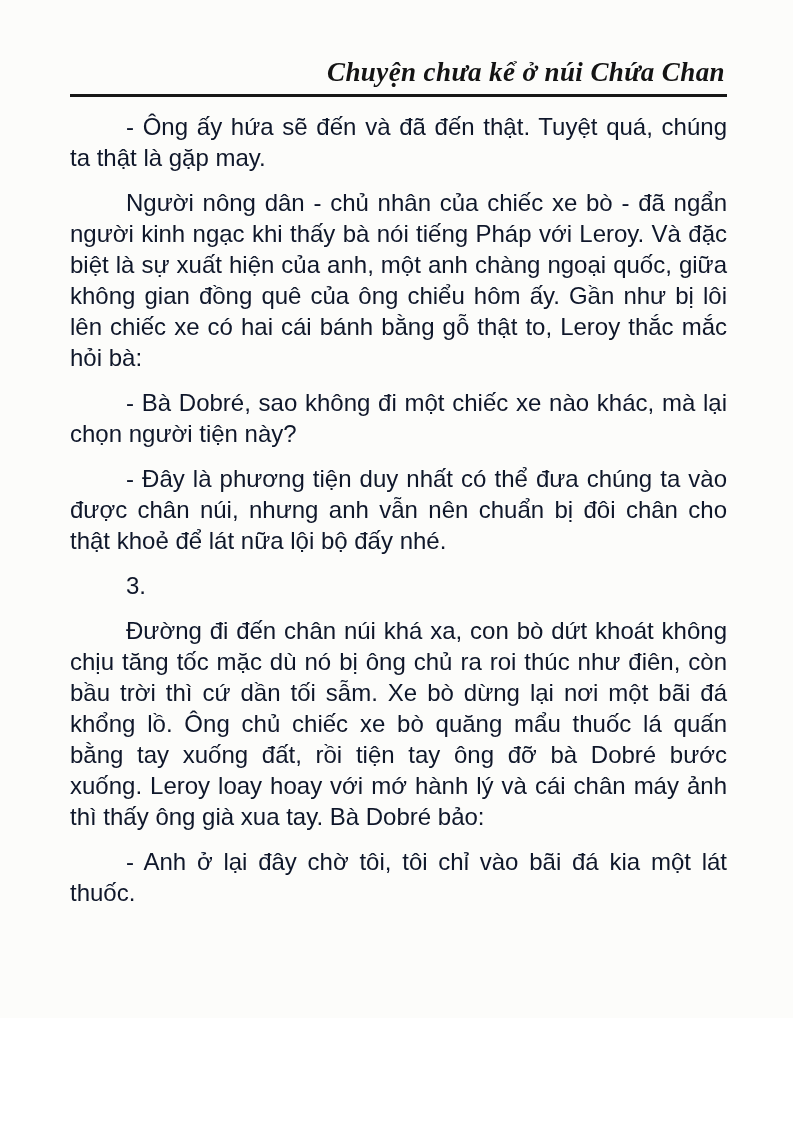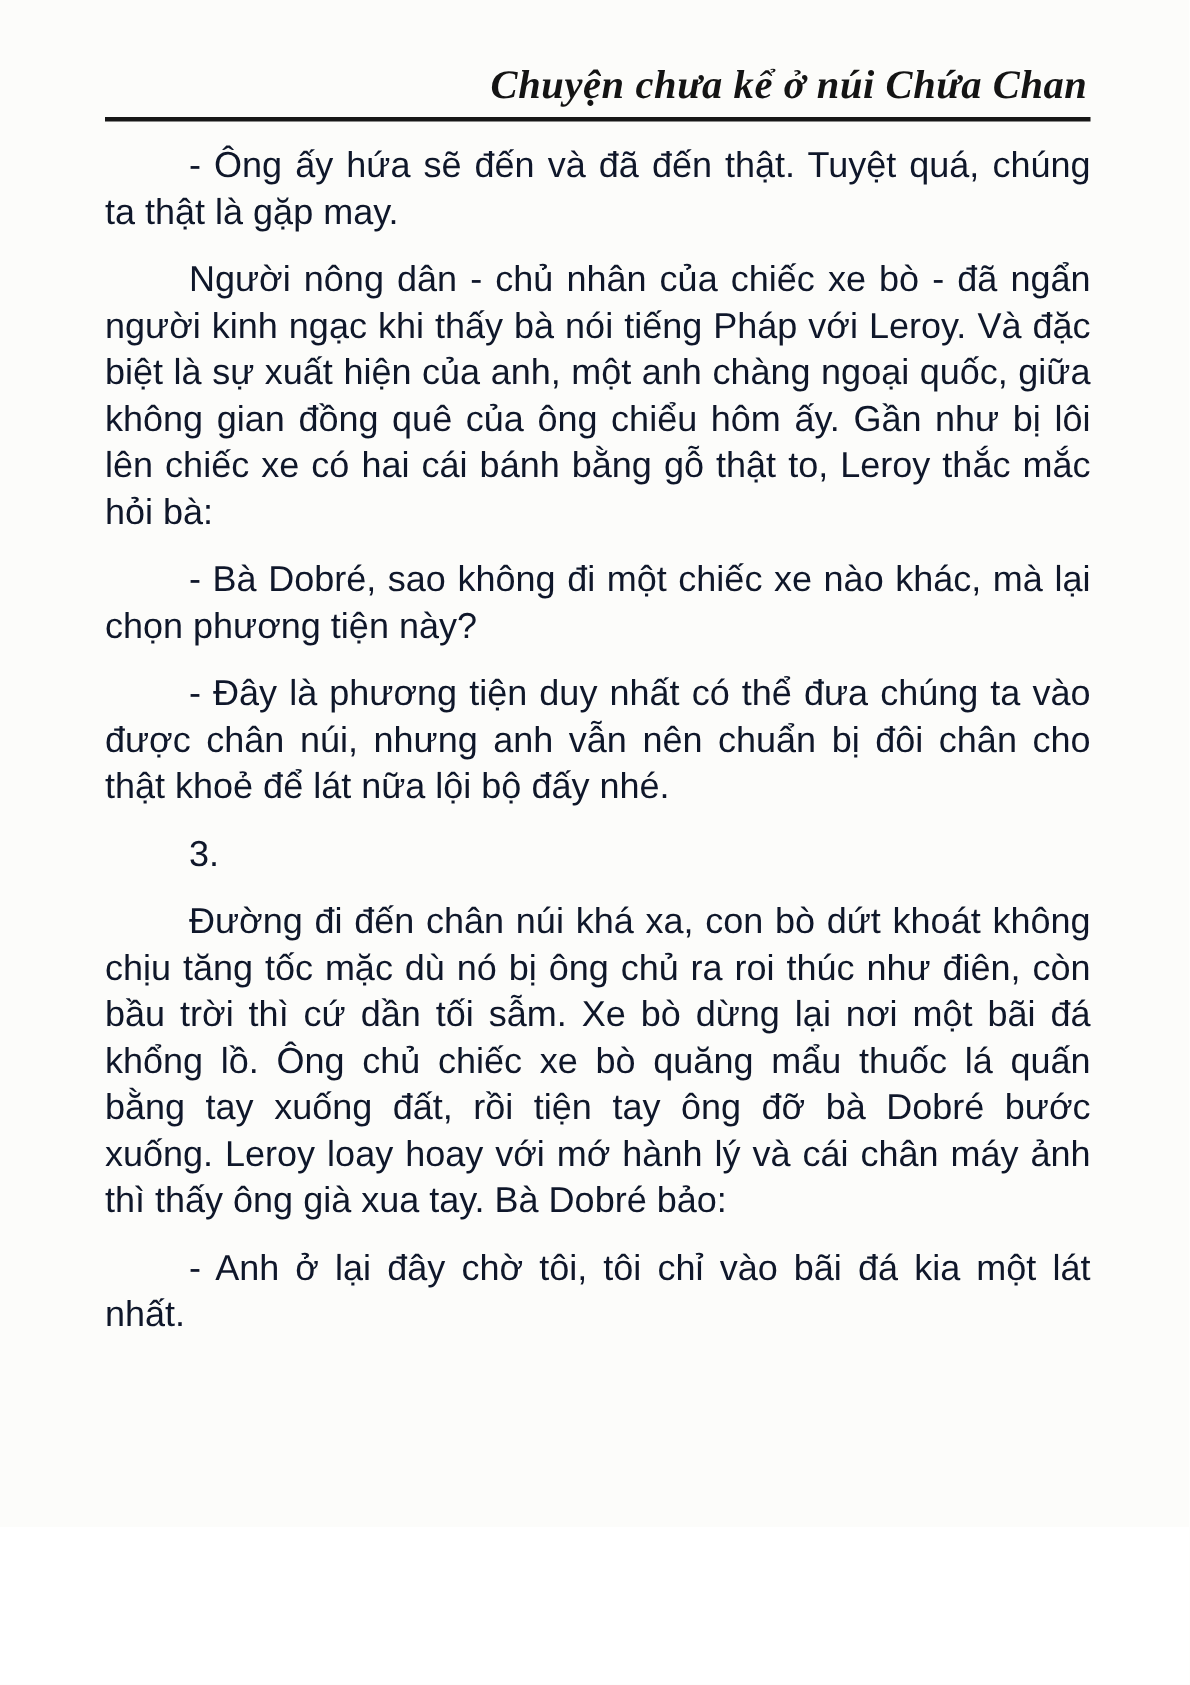--- a/index.html
+++ b/index.html
@@ -6,21 +6,21 @@
     margin: 0;
     padding: 0;
     background: #ffffff;
   }
   .page {
     position: relative;
     width: 793px;
     height: 1018px;
     box-sizing: border-box;
     background: #fcfcfa;
-    padding: 40px 66px 0 70px;
+    padding: 56px 66px 0 70px;
     overflow: hidden;
   }
   .running-title {
     font-family: "Liberation Serif", "DejaVu Serif", serif;
     font-style: italic;
     font-weight: bold;
     font-size: 27px;
     line-height: 32px;
     letter-spacing: 0.4px;
     text-align: right;
@@ -63,24 +63,24 @@
 <div class="page">
 
   <header>
     <div class="running-title">Chuyện chưa kể ở núi Chứa Chan</div>
     <div class="header-rule"></div>
   </header>
 
   <main class="page-body">
     <p>- Ông ấy hứa sẽ đến và đã đến thật. Tuyệt quá, chúng ta thật là gặp may.</p>
     <p>Người nông dân - chủ nhân của chiếc xe bò - đã ngẩn người kinh ngạc khi thấy bà nói tiếng Pháp với Leroy. Và đặc biệt là sự xuất hiện của anh, một anh chàng ngoại quốc, giữa không gian đồng quê của ông chiểu hôm ấy. Gần như bị lôi lên chiếc xe có hai cái bánh bằng gỗ thật to, Leroy thắc mắc hỏi bà:</p>
-    <p>- Bà Dobré, sao không đi một chiếc xe nào khác, mà lại chọn phương tiện này?</p>
+    <p>- Bà Dobré, sao không đi một chiếc xe nào khác, mà lại chọn người tiện này?</p>
     <p>- Đây là phương tiện duy nhất có thể đưa chúng ta vào được chân núi, nhưng anh vẫn nên chuẩn bị đôi chân cho thật khoẻ để lát nữa lội bộ đấy nhé.</p>
     <p class="section-number">3.</p>
     <p>Đường đi đến chân núi khá xa, con bò dứt khoát không chịu tăng tốc mặc dù nó bị ông chủ ra roi thúc như điên, còn bầu trời thì cứ dần tối sẫm. Xe bò dừng lại nơi một bãi đá khổng lồ. Ông chủ chiếc xe bò quăng mẩu thuốc lá quấn bằng tay xuống đất, rồi tiện tay ông đỡ bà Dobré bước xuống. Leroy loay hoay với mớ hành lý và cái chân máy ảnh thì thấy ông già xua tay. Bà Dobré bảo:</p>
-    <p>- Anh ở lại đây chờ tôi, tôi chỉ vào bãi đá kia một lát nhất.</p>
+    <p>- Anh ở lại đây chờ tôi, tôi chỉ vào bãi đá kia một lát thuốc.</p>
   </main>
 
   <footer>
     <span class="page-number">17</span>
   </footer>
 
 </div>
 
 </body></html>

